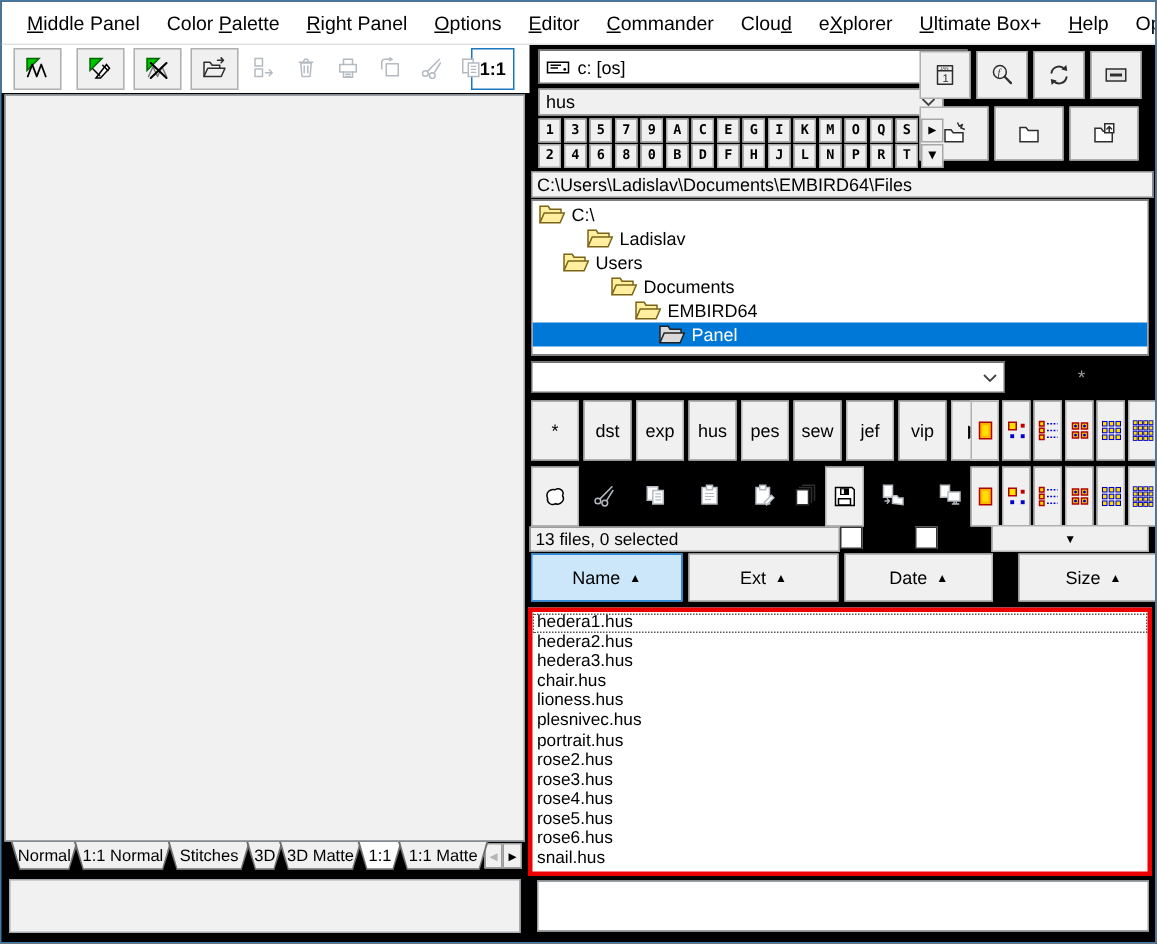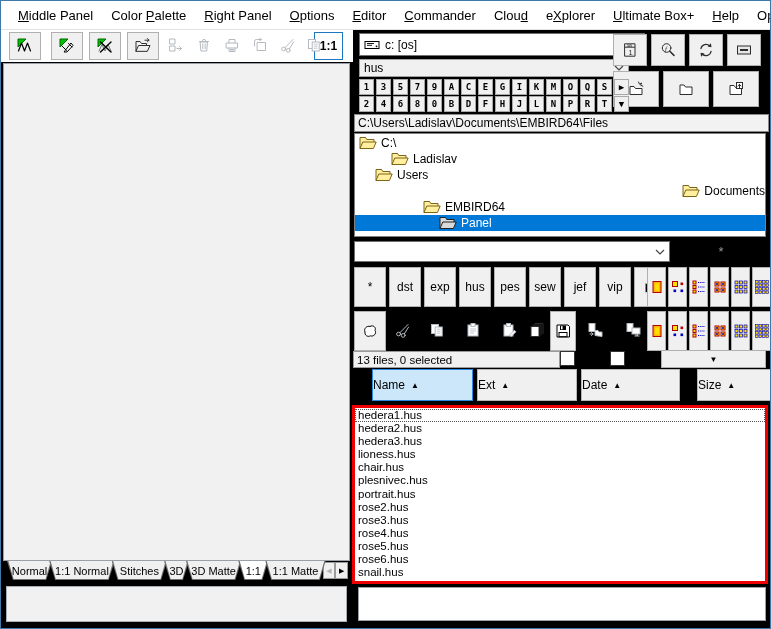--- a/index.html
+++ b/index.html
@@ -68,21 +68,21 @@
     display:flex;align-items:center;justify-content:center;}
   .cliprow{position:absolute;left:353px;top:310px;width:290px;height:38px;}
   .cliprow .ibtn{position:absolute;top:0;height:38px;width:26px;}
   .statusbar{position:absolute;left:352px;top:350px;width:202px;height:15px;border:1px solid #9a9a9a;
     background:#f0f0f0;font-size:11.5px;display:flex;align-items:center;padding-left:3px;}
   .chk{position:absolute;top:350px;width:13px;height:13px;border:1px solid #333;background:#fff;}
   .dropbtn{position:absolute;left:660px;top:349px;width:103px;height:16px;border:1px solid #b0b0b0;
     background:#f0f0f0;display:flex;align-items:center;justify-content:center;font-size:8px;}
   .hdrrow{position:absolute;left:353px;top:368px;height:32px;}
   .hbtn{position:absolute;top:0;height:30px;border:1px solid #b5b5b5;background:#f0f0f0;
-    display:flex;align-items:center;gap:6px;font-size:12px;margin-left:18px;}
+    display:flex;align-items:center;justify-content:center;gap:6px;font-size:12px;}
   .hbtn.act{background:#cde7fa;border:1px solid #2b8ae0;}
   .hbtn .arr{font-size:8px;}
   .redbox{position:absolute;left:351px;top:404px;width:410px;height:172px;border:3px solid #ee0000;
     background:#fff;overflow:hidden;padding-top:1px;}
   .frow{height:13.1px;line-height:13.1px;font-size:11.5px;padding-left:3px;white-space:nowrap;}
   .frow.focused{outline:1px dotted #555;outline-offset:-1px;}
   .rbottom{position:absolute;left:357px;top:586px;width:406px;height:32px;background:#fff;border:1px solid #9aa0a6;}
 </style>
 </head>
 <body>
@@ -372,21 +372,21 @@
       </div>
       <div class="trow" style="padding-left: 20px;">
         <span class="ic">
           <svg viewBox="0 0 18 14">
             <path d="M1 12.5 V1.5 h5.5 l1.2 2 H15 v3" fill="#ffef9e" stroke="#7a6516"></path>
             <path d="M1 12.5 L3.8 6 H17.2 L14.4 12.5 Z" fill="#ffef9e" stroke="#7a6516"></path>
           </svg>
         </span>
         <span>Users</span>
       </div>
-      <div class="trow" style="padding-left: 52px; justify-content: flex-end;">
+      <div class="trow" style="padding-left: 52px;">
         <span class="ic">
           <svg viewBox="0 0 18 14">
             <path d="M1 12.5 V1.5 h5.5 l1.2 2 H15 v3" fill="#ffef9e" stroke="#7a6516"></path>
             <path d="M1 12.5 L3.8 6 H17.2 L14.4 12.5 Z" fill="#ffef9e" stroke="#7a6516"></path>
           </svg>
         </span>
         <span>Documents</span>
       </div>
       <div class="trow" style="padding-left: 68px;">
         <span class="ic">
@@ -701,22 +701,22 @@
       <div class="hbtn" style="left: 325px; width: 98px;">
         <span>Size</span>
         <span class="arr">▲</span>
       </div>
     </div>
 
   <div class="redbox" id="filelist">
       <div class="frow focused">hedera1.hus</div>
       <div class="frow">hedera2.hus</div>
       <div class="frow">hedera3.hus</div>
+      <div class="frow">chair.hus</div>
       <div class="frow">lioness.hus</div>
-      <div class="frow">chair.hus</div>
       <div class="frow">plesnivec.hus</div>
       <div class="frow">portrait.hus</div>
       <div class="frow">rose2.hus</div>
       <div class="frow">rose3.hus</div>
       <div class="frow">rose4.hus</div>
       <div class="frow">rose5.hus</div>
       <div class="frow">rose6.hus</div>
       <div class="frow">snail.hus</div>
     </div>
 

